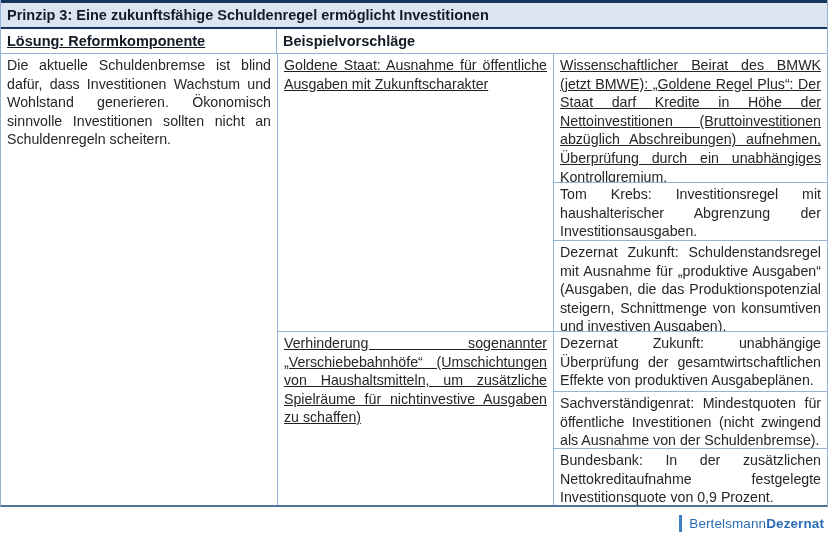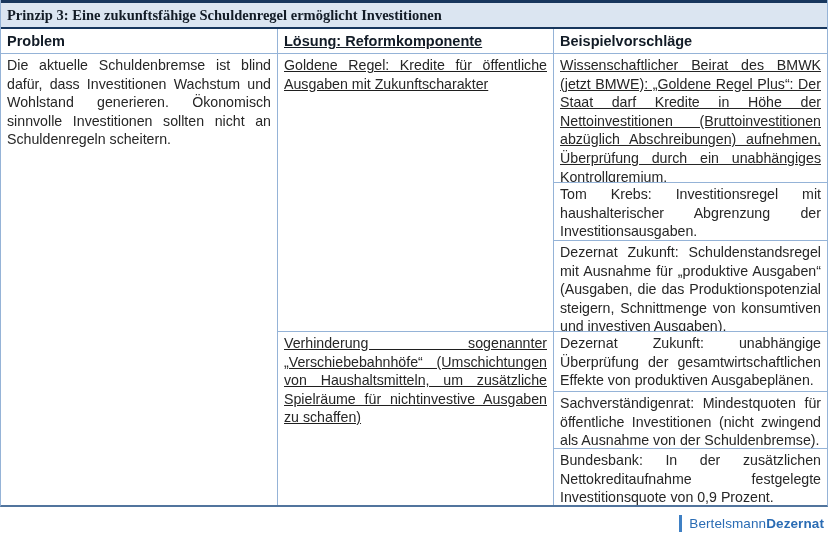--- a/index.html
+++ b/index.html
@@ -28,21 +28,20 @@
     height: 29px;
     border-top: 3px solid #17365d;
     border-bottom: 2px solid #17365d;
     background: #dbe5f1;
     display: flex;
     align-items: center;
     padding: 0 6px;
     font-size: 14.5px;
     font-weight: bold;
     color: #121b26;
-    font-family: Liberation Serif, serif;
   }
   .header-row {
     display: flex;
     box-sizing: border-box;
     height: 25px;
     border-bottom: 1px solid #95b3d7;
     background: #ffffff;
   }
   .header-cell {
     box-sizing: border-box;
@@ -109,33 +108,32 @@
 </head>
 <body>
 
 <div class="page">
 
   <div class="table">
 
     <div class="title-row">Prinzip 3: Eine zukunftsfähige Schuldenregel ermöglicht Investitionen</div>
 
     <div class="header-row">
-      <div class="header-cell w1 sep-r">Problem</div>
       <div class="header-cell w2 sep-r">Lösung: Reformkomponente</div>
       <div class="header-cell w3">Beispielvorschläge</div>
     </div>
 
     <div class="body-row">
 
       <div class="col w1 sep-r">
         <div class="cell grow">Die aktuelle Schuldenbremse ist blind dafür, dass Investitionen Wachstum und Wohlstand generieren. Ökonomisch sinnvolle Investitionen sollten nicht an Schuldenregeln scheitern.</div>
       </div>
 
       <div class="col w2 sep-r">
-        <div class="cell cell-b h-sol1">Goldene Regel: Kredite für öffentliche Ausgaben mit Zukunftscharakter</div>
+        <div class="cell cell-b h-sol1">Goldene Staat: Ausnahme für öffentliche Ausgaben mit Zukunftscharakter</div>
         <div class="cell grow">Verhinderung sogenannter „Verschiebebahnhöfe“ (Umschichtungen von Haushaltsmitteln, um zusätzliche Spielräume für nichtinvestive Ausgaben zu schaffen)</div>
       </div>
 
       <div class="col w3">
         <div class="cell cell-b h-ex1">Wissenschaftlicher Beirat des BMWK (jetzt BMWE): „Goldene Regel Plus“: Der Staat darf Kredite in Höhe der Nettoinvestitionen (Bruttoinvestitionen abzüglich Abschreibungen) aufnehmen, Überprüfung durch ein  unabhängiges Kontrollgremium.</div>
         <div class="cell cell-b h-ex2">Tom Krebs: Investitionsregel mit haushalterischer Abgrenzung der Investitionsausgaben.</div>
         <div class="cell cell-b h-ex3">Dezernat Zukunft: Schuldenstandsregel mit Ausnahme für „produktive Ausgaben“ (Ausgaben, die das Produktionspotenzial steigern, Schnittmenge von konsumtiven und investiven Ausgaben).</div>
         <div class="cell cell-b h-ex4">Dezernat Zukunft: unabhängige Überprüfung der gesamtwirtschaftlichen Effekte von produktiven Ausgabeplänen.</div>
         <div class="cell cell-b h-ex5">Sachverständigenrat: Mindestquoten für öffentliche Investitionen (nicht zwingend als Ausnahme von der Schuldenbremse).</div>
         <div class="cell grow">Bundesbank: In der zusätzlichen Nettokreditaufnahme festgelegte Investitionsquote von 0,9 Prozent.</div>

